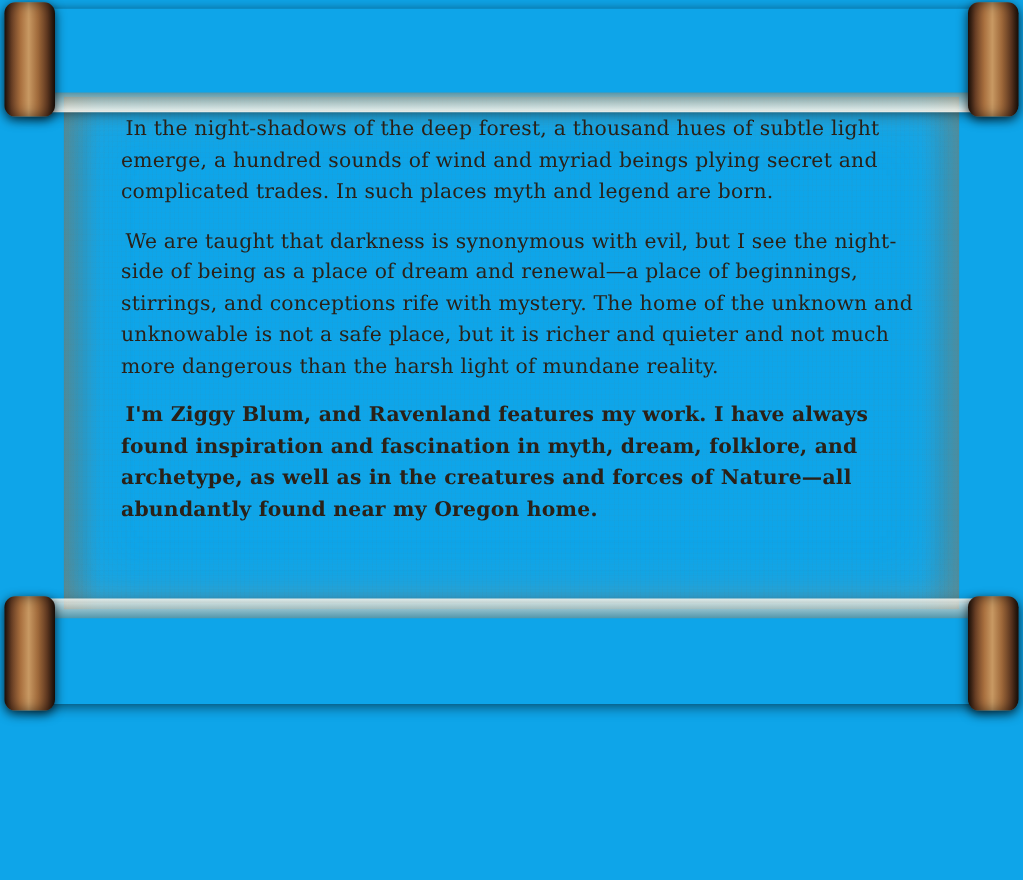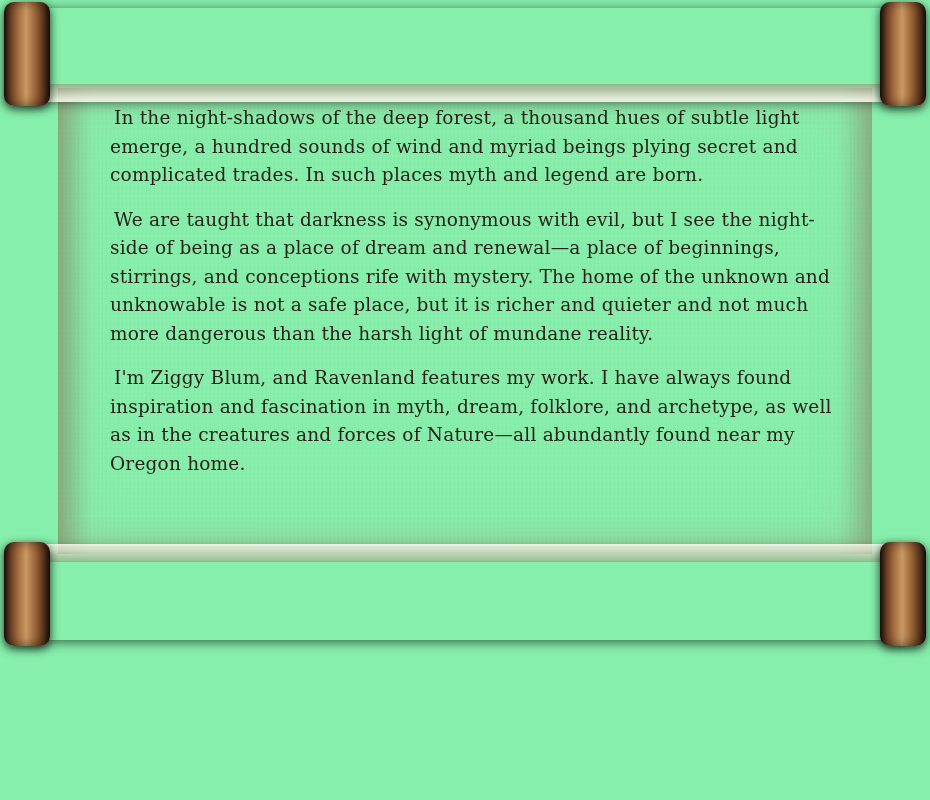--- a/index.html
+++ b/index.html
@@ -11,21 +11,21 @@
     width: 930px;
     height: 800px;
     overflow: hidden;
     font-family: "DejaVu Serif", serif;
   }
 
   #scroll-stage {
     position: relative;
     width: 930px;
     height: 800px;
-    background: #86efac;
+    background: #0ea5e9;
   }
 
   
   .parchment {
     position: absolute;
     left: 58px;
     top: 88px;
     width: 814px;
     height: 466px;
     background:
@@ -127,21 +127,21 @@
     color: #2a2118;
     font-family: "DejaVu Serif", serif;
     font-size: 18.5px;
     line-height: 28.5px;
     letter-spacing: 0.2px;
   }
   .text-block p {
     margin: 0 0 16px 0;
     text-indent: 4px;
   }
-  .text-block p:last-child { margin-bottom: 0; }
+  .text-block p:last-child { margin-bottom: 0; font-weight: bold; }
 </style>
 </head>
 <body>
 
 <div id="scroll-stage">
 
   <div class="parchment">
     <div class="edge-shadow-left"></div>
     <div class="edge-shadow-right"></div>
   </div>

